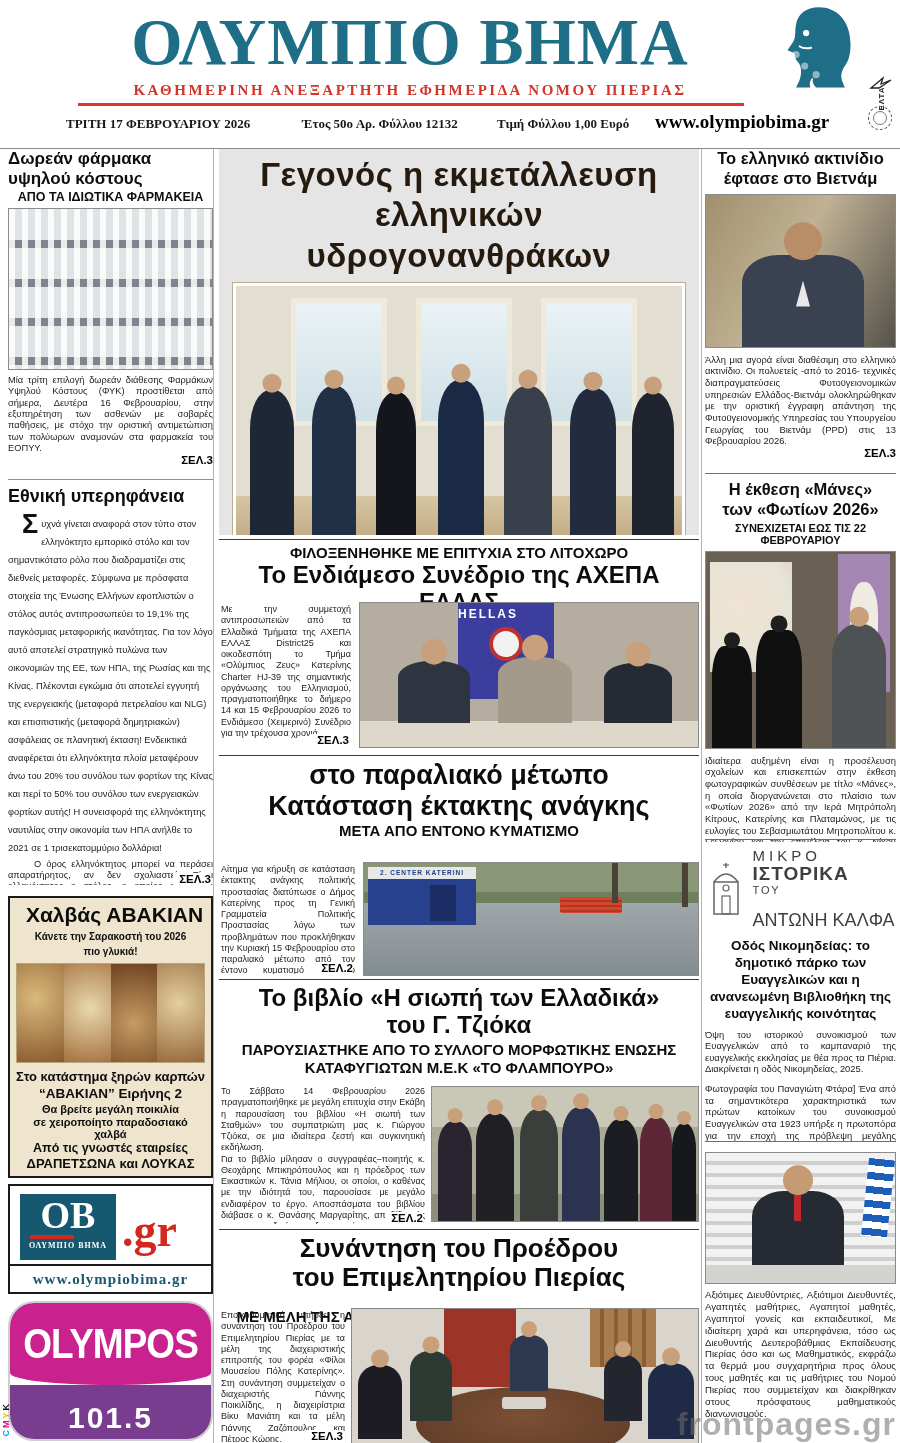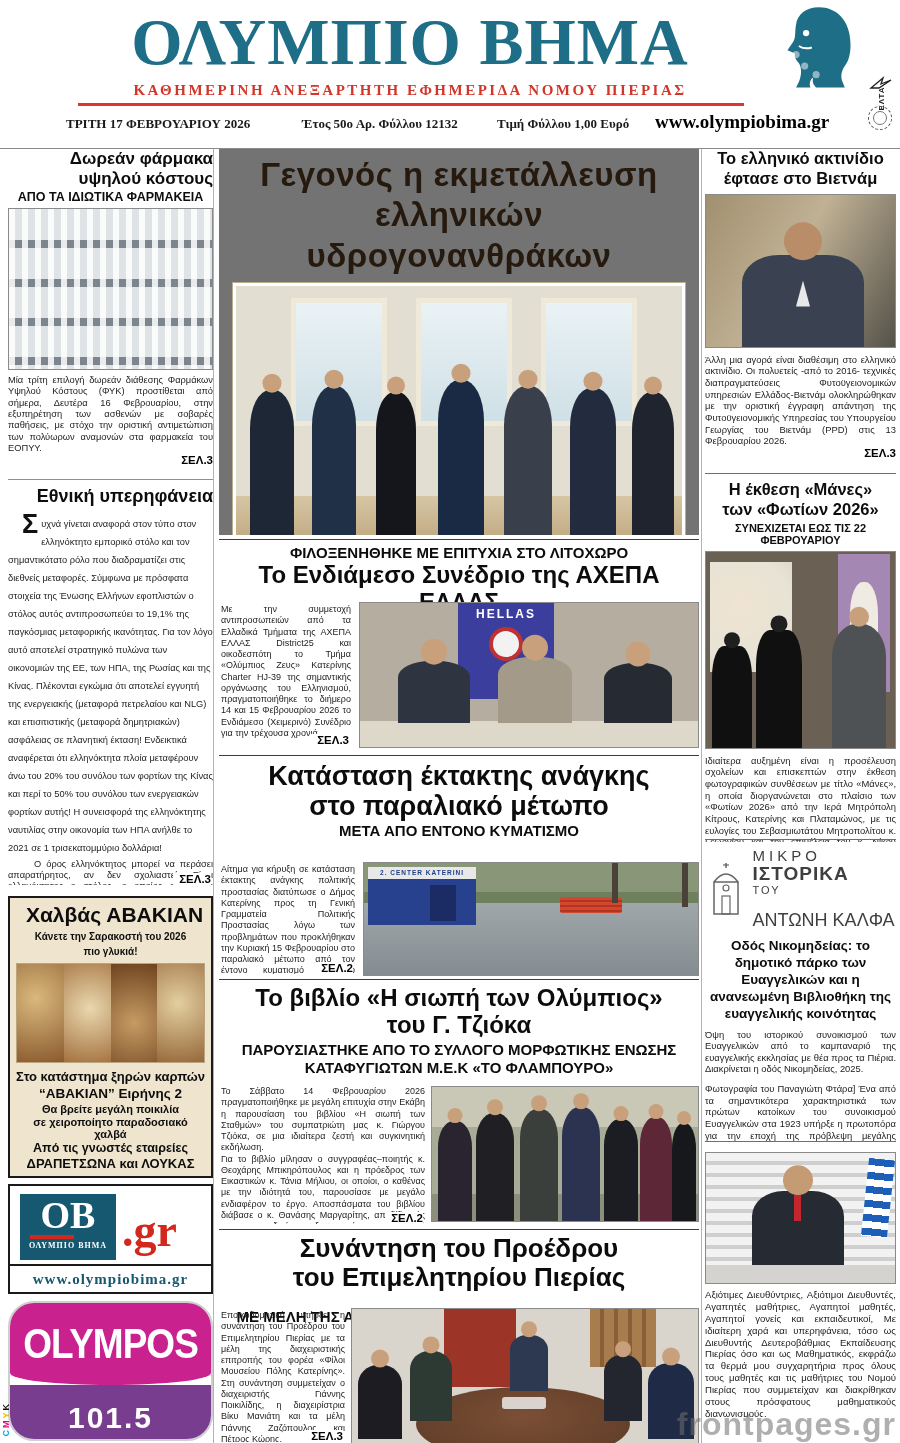--- a/index.html
+++ b/index.html
@@ -20,33 +20,33 @@
   .elta-word{display:block;font-size:8px;font-weight:bold;transform:rotate(-90deg);letter-spacing:1px;color:#222;}
   .stamp{position:absolute;top:106px;left:868px;width:22px;height:22px;border:1.5px dashed #555;border-radius:50%;}
   .stamp::after{content:"";position:absolute;inset:4px;border:1px solid #777;border-radius:50%;}
   
   .vdiv{position:absolute;top:149px;height:1294px;width:1px;background:#b3b3b3;}
   .col{position:absolute;top:149px;height:1294px;}
   #col-left{left:8px;width:205px;}
   #col-center{left:219px;width:480px;}
   #col-right{left:705px;width:191px;}
   .block{position:absolute;left:0;right:0;overflow:hidden;}
-  .head-sm{font-weight:bold;font-size:16.5px;line-height:1.15;text-align:right;color:#0d0d0d;}
+  .head-sm{font-weight:bold;font-size:16.5px;line-height:1.15;text-align:left;color:#0d0d0d;}
   .kicker-sm{font-weight:bold;font-size:12.5px;text-align:center;color:#0d0d0d;margin-top:2px;}
   .bodytxt{font-size:9.3px;line-height:1.22;text-align:justify;color:#1c1c1c;}
   .page{font-weight:bold;font-size:11.5px;text-align:right;color:#000;}
   .page-abs{position:absolute;right:2px;bottom:0;font-weight:bold;font-size:11.5px;color:#000;background:#fff;padding-left:6px;}
   .photo{position:relative;overflow:hidden;border:1px solid #8a8a8a;background:#cfcfcf;}
   .person{position:absolute;border-radius:45% 45% 0 0 / 26% 26% 0 0;background:#232c39;}
   .person::before{content:"";position:absolute;left:50%;top:0;transform:translate(-50%,-86%);
                   width:var(--h,16px);height:var(--h,16px);border-radius:50%;background:var(--skin,#c9a07c);}
   .priest{background:#101010 !important;border-radius:30% 30% 0 0 !important;}
   .priest::before{background:#1f1f1f !important;}
   
-  .main-panel{top:0;height:386px;background:#737373;padding:6px 12px;box-sizing:border-box;}
+  .main-panel{top:0;height:386px;background:#e5e5e5;padding:6px 12px;box-sizing:border-box;}
   .main-head{font-weight:bold;font-size:33px;line-height:1.22;text-align:center;color:#26190e;letter-spacing:0.5px;}
   .main-photo{margin:7px auto 0;width:446px;height:252px;border:3px solid #fff;outline:1px solid #b9ad8d;background:#e3ded2;}
   .window{position:absolute;background:linear-gradient(#eaf2f5,#cfe0e6);border:5px solid #efe9da;}
   .floor{position:absolute;left:0;right:0;bottom:0;height:42px;background:linear-gradient(#d6c6a4,#c2ab84);}
   .c-section{border-top:1px solid #3c3c3c;}
   .ck{font-weight:bold;text-align:center;color:#0c0c0c;}
   .c-head{font-weight:bold;text-align:center;color:#0c0c0c;line-height:1.12;}
   .c-body-col{position:absolute;overflow:hidden;}
   .c-body-col .bodytxt{font-size:9.2px;line-height:1.25;}
   
@@ -79,21 +79,21 @@
   .r-section{border-top:1px solid #6f6f6f;}
   .istorika-logo{display:flex;gap:6px;align-items:center;justify-content:center;margin-top:4px;}
   .ist-text{color:#3f3f3f;line-height:1.05;}
   .ist-l1{font-size:15px;letter-spacing:4px;}
   .ist-l2{font-size:19px;font-weight:bold;letter-spacing:1px;}
   .ist-l3{font-size:11px;letter-spacing:2px;margin-top:1px;}
   .ist-l4{font-size:18px;margin-top:15px;}
   .watermark{position:absolute;right:4px;bottom:0px;font-size:32px;font-weight:bold;color:rgba(110,110,110,.55);letter-spacing:1px;margin-left:21px;}
   .sign-strip{position:absolute;left:0;right:0;top:0;height:12px;background:#e8e8e8;color:#1d3f8a;
               font-weight:bold;font-size:6.5px;text-align:center;line-height:12px;letter-spacing:1px;}
-  .hellas-banner{position:absolute;top:0;left:98px;width:96px;height:96px;background:#3c3e9e;text-align:center;}
+  .hellas-banner{position:absolute;top:0;left:98px;width:96px;height:96px;background:#3c3e9e;}
   .hellas-txt{color:#fff;font-weight:bold;font-size:12px;letter-spacing:2px;margin-top:4px;}
   .hellas-ring{width:26px;height:26px;border:4px solid #c03131;border-radius:50%;background:#f2f2f2;margin:6px auto;}
 </style>
 </head>
 <body>
 
 <header class="masthead">
   <div class="mh-title">ΟΛΥΜΠΙΟ ΒΗΜΑ</div>
   <div class="mh-zeus">
     <svg viewBox="0 0 60 60" width="86" height="86">
@@ -223,41 +223,41 @@
         <div class="hellas-ring"></div>
       </div>
       <div style="position:absolute;left:0;right:0;bottom:0;height:26px;background:#ded8ca"></div>
       <div class="person" style="left:38px;bottom:24px;width:72px;height:62px;--h:26px;background:#2e3440"></div>
       <div class="person" style="left:138px;bottom:24px;width:74px;height:66px;--h:26px;background:#a39a8a"></div>
       <div class="person" style="left:244px;bottom:24px;width:68px;height:60px;--h:25px;background:#262a33"></div>
     </div>
   </article>
 
   <article class="block c-section" style="top:606px;height:220px;padding-top:4px">
+    <div class="c-head" style="font-size:27px">στο παραλιακό μέτωπο</div>
     <div class="c-head" style="font-size:27px;margin-top:1px">Κατάσταση έκτακτης ανάγκης</div>
-    <div class="c-head" style="font-size:27px">στο παραλιακό μέτωπο</div>
     <div class="ck" style="font-size:15px;margin-top:1px">ΜΕΤΑ ΑΠΟ ΕΝΤΟΝΟ ΚΥΜΑΤΙΣΜΟ</div>
     <div class="c-body-col" style="left:2px;top:108px;width:134px;height:110px">
       <div class="bodytxt" style="font-size:9px">Αίτημα για κήρυξη σε κατάσταση έκτακτης ανάγκης πολιτικής προστασίας διατύπωσε ο Δήμος Κατερίνης προς τη Γενική Γραμματεία Πολιτικής Προστασίας λόγω των προβλημάτων που προκλήθηκαν την  Κυριακή 15 Φεβρουαρίου στο παραλιακό μέτωπο από τον έντονο κυματισμό και το φαινόμενο θαλάσσιας υπερχείλισης.</div>
       <div class="page-abs">ΣΕΛ.2</div>
     </div>
     <div class="photo" style="position:absolute;left:144px;top:106px;width:334px;height:112px;
          background:linear-gradient(180deg,#8a9678 0 26%,#6f815c 26% 36%,#a0a7aa 36%,#838c90 100%)">
       <div style="position:absolute;left:4px;top:4px;width:108px;height:58px;background:#27418f">
         <div class="sign-strip">2. CENTER KATERINI</div>
         <div style="position:absolute;left:62px;top:18px;width:26px;height:36px;background:#1a2c63"></div>
       </div>
       <div style="position:absolute;left:196px;top:34px;width:62px;height:16px;background:repeating-linear-gradient(180deg,#d3472e 0 3px,#b23520 3px 5px);border-radius:2px"></div>
       <div style="position:absolute;left:248px;top:0;width:6px;height:40px;background:#4a4238"></div>
       <div style="position:absolute;left:318px;top:0;width:6px;height:44px;background:#4a4238"></div>
     </div>
   </article>
 
   <article class="block c-section" style="top:830px;height:246px;padding-top:5px">
-    <div class="c-head" style="font-size:24px">Το  βιβλίο «Η σιωπή των Ολύμπιος»</div>
+    <div class="c-head" style="font-size:24px">Το  βιβλίο «Η σιωπή των Ελλαδικά»</div>
     <div class="c-head" style="font-size:24px">του Γ. Τζιόκα</div>
     <div class="ck" style="font-size:15px;margin-top:2px;line-height:1.2">ΠΑΡΟΥΣΙΑΣΤΗΚΕ ΑΠΟ ΤΟ ΣΥΛΛΟΓΟ ΜΟΡΦΩΤΙΚΗΣ ΕΝΩΣΗΣ ΚΑΤΑΦΥΓΙΩΤΩΝ Μ.Ε.Κ «ΤΟ ΦΛΑΜΠΟΥΡΟ»</div>
     <div class="c-body-col" style="left:2px;top:106px;width:204px;height:138px">
       <div class="bodytxt" style="font-size:9px">Το Σάββατο 14 Φεβρουαρίου 2026 πραγματοποιήθηκε με μεγάλη επιτυχία στην Εκάβη η παρουσίαση του βιβλίου «Η σιωπή των Σταθμών» του συμπατριώτη  μας κ. Γιώργου Τζιόκα, σε μια ιδιαίτερα ζεστή και συγκινητική εκδήλωση.</div>
       <div class="bodytxt" style="font-size:9px">Για το βιβλίο μίλησαν ο συγγραφέας–ποιητής κ. Θεοχάρης Μπικηρόπουλος και η πρόεδρος των Εικαστικών κ. Τάνια Μήλιου, οι οποίοι, ο καθένας με την ιδιότητά του, παρουσίασε με μεγάλο ενδιαφέρον το έργο. Αποσπάσματα του βιβλίου διάβασε ο κ. Θανάσης Μαργαρίτης, αποδίδοντάς τα,  με τον δικό του ξεχωριστό και εκφραστικό τρόπο.</div>
       <div class="page-abs">ΣΕΛ.2</div>
     </div>
     <div class="photo" style="position:absolute;left:212px;top:106px;width:266px;height:134px;
          background:linear-gradient(180deg,#c9c8b6 0 30%,#a8ac96 30% 80%,#8c8f7c 80%)">
       <div class="person" style="left:6px;bottom:0;width:34px;height:100px;--h:15px;background:#2a2430"></div>

